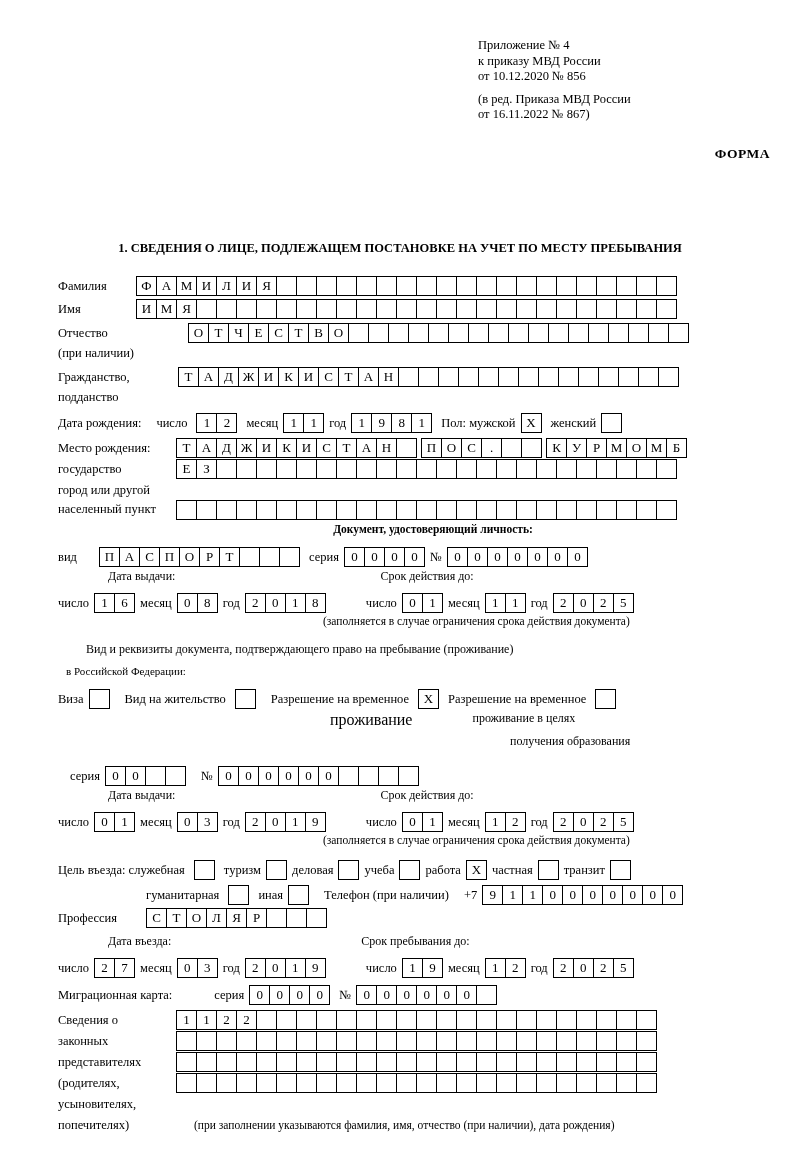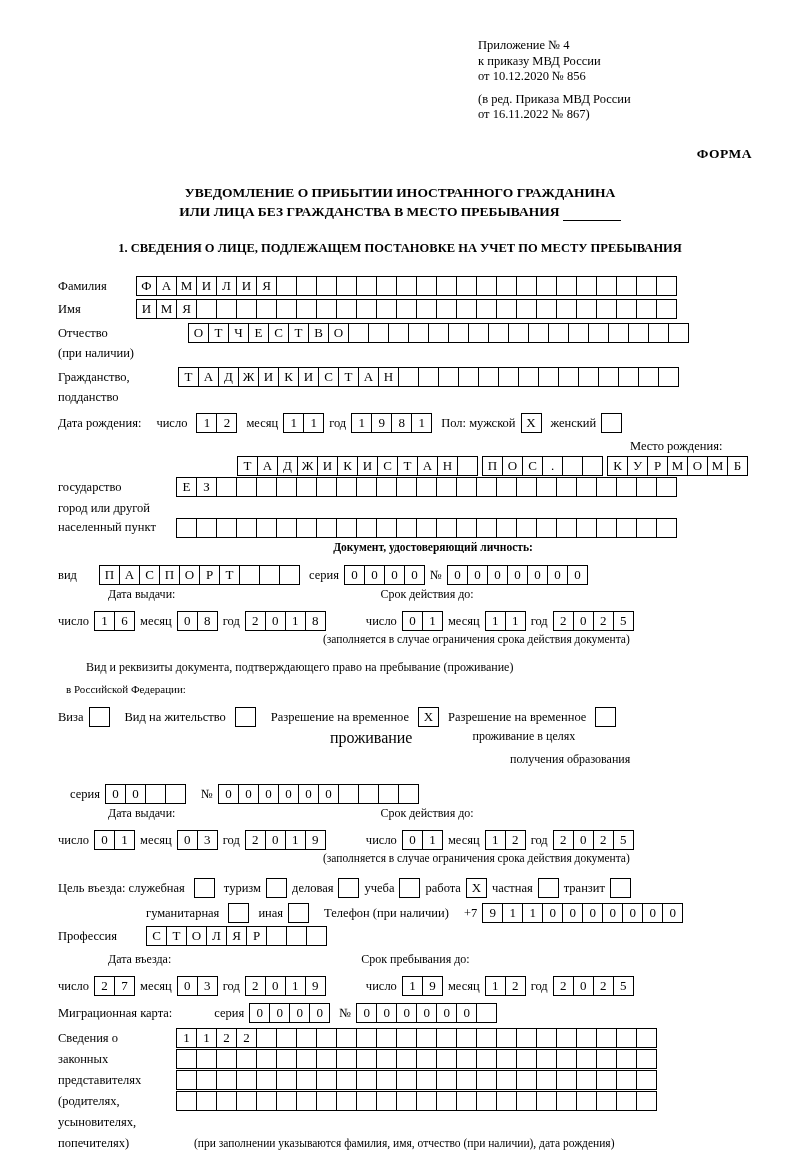--- a/index.html
+++ b/index.html
@@ -27,21 +27,21 @@
     right: 42px;
     width: 280px;
     text-align: left;
     font-size: 12.5px;
     line-height: 15.5px;
   }
   .hdr .gap { height: 7px; }
   .forma {
     position: absolute;
     top: 146px;
-    right: 48px;
+    right: 30px;
     font-weight: bold;
     font-size: 13.5px;
     letter-spacing: 0.5px;
   }
   .title {
     position: absolute;
     top: 183px;
     left: 0;
     width: 800px;
     text-align: center;
@@ -157,24 +157,20 @@
     <div>Приложение № 4</div>
     <div>к приказу МВД России</div>
     <div>от 10.12.2020 № 856</div>
     <div class="gap"></div>
     <div>(в ред. Приказа МВД России</div>
     <div>от 16.11.2022 № 867)</div>
   </div>
 
   <div class="forma">ФОРМА</div>
 
-  <div class="title">
-    <div>УВЕДОМЛЕНИЕ О ПРИБЫТИИ ИНОСТРАННОГО ГРАЖДАНИНА</div>
-    <div><span>ИЛИ ЛИЦА БЕЗ ГРАЖДАНСТВА В МЕСТО ПРЕБЫВАНИЯ</span> <span class="ul"></span></div>
-  </div>
 
   <div class="section1">1. СВЕДЕНИЯ О ЛИЦЕ, ПОДЛЕЖАЩЕМ ПОСТАНОВКЕ НА УЧЕТ ПО МЕСТУ ПРЕБЫВАНИЯ</div>
 
   <div class="body">
 
     <div class="row">
       <div class="lbl w78">Фамилия</div>
       <div class="boxes" id="f-surname">
           <div class="bx">Ф</div>
           <div class="bx">А</div>
@@ -335,21 +331,21 @@
       <span class="sp8"></span>
       <span class="t">Пол: мужской</span>
       <span class="sp4"></span>
       <span class="single">X</span>
       <span class="sp8"></span>
       <span class="t">женский</span>
       <span class="sp4"></span>
       <span class="single"></span>
     </div>
 
-    <div class="row mb0" style="margin-top:4px;flex-direction:column;">
+    <div class="row mb0" style="margin-top:4px;">
       <div class="labelcol">Место рождения:</div>
       <div class="boxes" id="f-bpstate">
           <div class="bx">Т</div>
           <div class="bx">А</div>
           <div class="bx">Д</div>
           <div class="bx">Ж</div>
           <div class="bx">И</div>
           <div class="bx">К</div>
           <div class="bx">И</div>
           <div class="bx">С</div>

